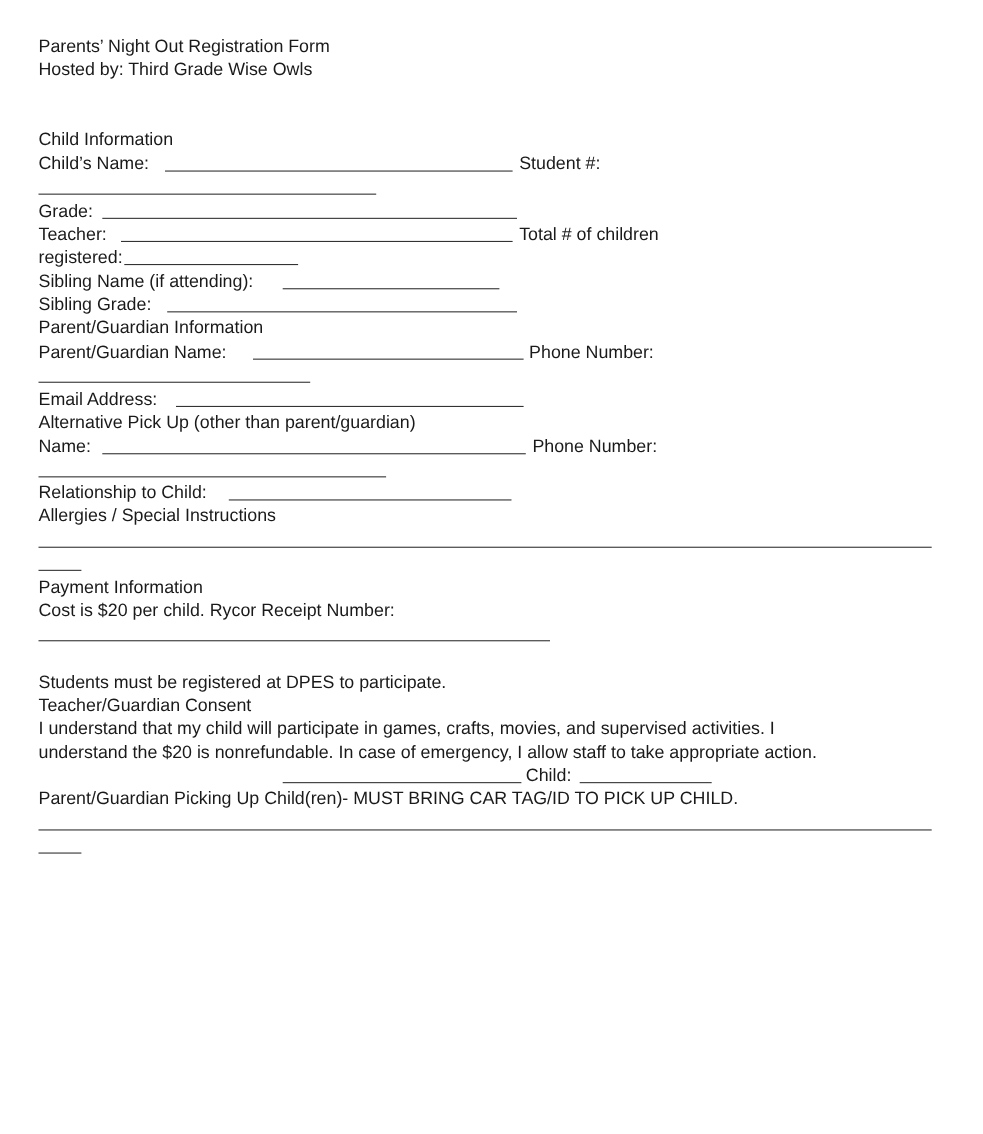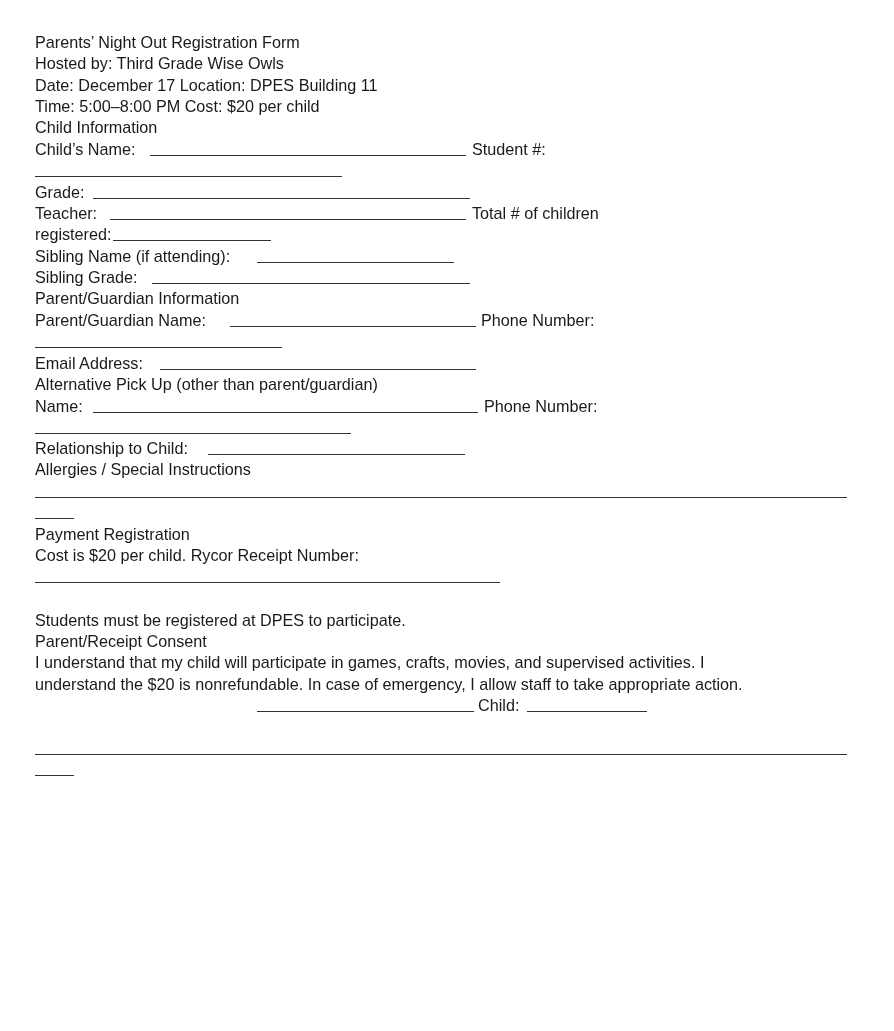--- a/index.html
+++ b/index.html
@@ -12,22 +12,20 @@
     .ln { position: absolute; left: 35px; white-space: nowrap; line-height: 21px; height: 21px; }
     .blank { position: absolute; height: 0; border-bottom: 1.3px solid #333; }
   </style>
 </head>
 <body>
 
 <div class="page">
 
   <div class="ln" style="top:32px">Parents’ Night Out Registration Form</div>
   <div class="ln" style="top:53px">Hosted by: Third Grade Wise Owls</div>
-  <div class="ln" style="top:75px">Date: December 17 Location: DPES Building 11</div>
-  <div class="ln" style="top:96px">Time: 5:00–8:00 PM Cost: $20 per child</div>
 
   <div class="ln" style="top:117px">Child Information</div>
   <div class="ln" style="top:139px">Child’s Name:</div>
   <div class="blank" style="left:150px;width:316px;top:155px"></div>
   <div class="ln" style="top:139px;left:472px">Student #:</div>
   <div class="blank" style="left:35px;width:307px;top:176px"></div>
 
   <div class="ln" style="top:182px">Grade:</div>
   <div class="blank" style="left:93px;width:377px;top:198px"></div>
 
@@ -59,27 +57,28 @@
   <div class="ln" style="top:396px;left:484px">Phone Number:</div>
   <div class="blank" style="left:35px;width:316px;top:433px"></div>
 
   <div class="ln" style="top:438px">Relationship to Child:</div>
   <div class="blank" style="left:208px;width:257px;top:454px"></div>
 
   <div class="ln" style="top:459px">Allergies / Special Instructions</div>
   <div class="blank" style="left:35px;width:812px;top:497px"></div>
   <div class="blank" style="left:35px;width:39px;top:518px"></div>
 
-  <div class="ln" style="top:524px">Payment Registration</div>
+  <div class="ln" style="top:524px">Payment Information</div>
   <div class="ln" style="top:545px">Cost is $20 per child. Rycor Receipt Number:</div>
   <div class="blank" style="left:35px;width:465px;top:582px"></div>
   <div class="ln" style="top:610px">Students must be registered at DPES to participate.</div>
 
-  <div class="ln" style="top:631px">Parent/Receipt Consent</div>
+  <div class="ln" style="top:631px">Teacher/Guardian Consent</div>
   <div class="ln" style="top:652px">I understand that my child will participate in games, crafts, movies, and supervised activities. I</div>
   <div class="ln" style="top:674px">understand the $20 is nonrefundable. In case of emergency, I allow staff to take appropriate action.</div>
   <div class="blank" style="left:257px;width:217px;top:711px"></div>
   <div class="ln" style="top:695px;left:478px">Child:</div>
   <div class="blank" style="left:527px;width:120px;top:711px"></div>
+  <div class="ln" style="top:716px">Parent/Guardian Picking Up Child(ren)- MUST BRING CAR TAG/ID TO PICK UP CHILD.</div>
   <div class="blank" style="left:35px;width:812px;top:754px"></div>
   <div class="blank" style="left:35px;width:39px;top:775px"></div>
 
 </div>
 
 </body></html>

